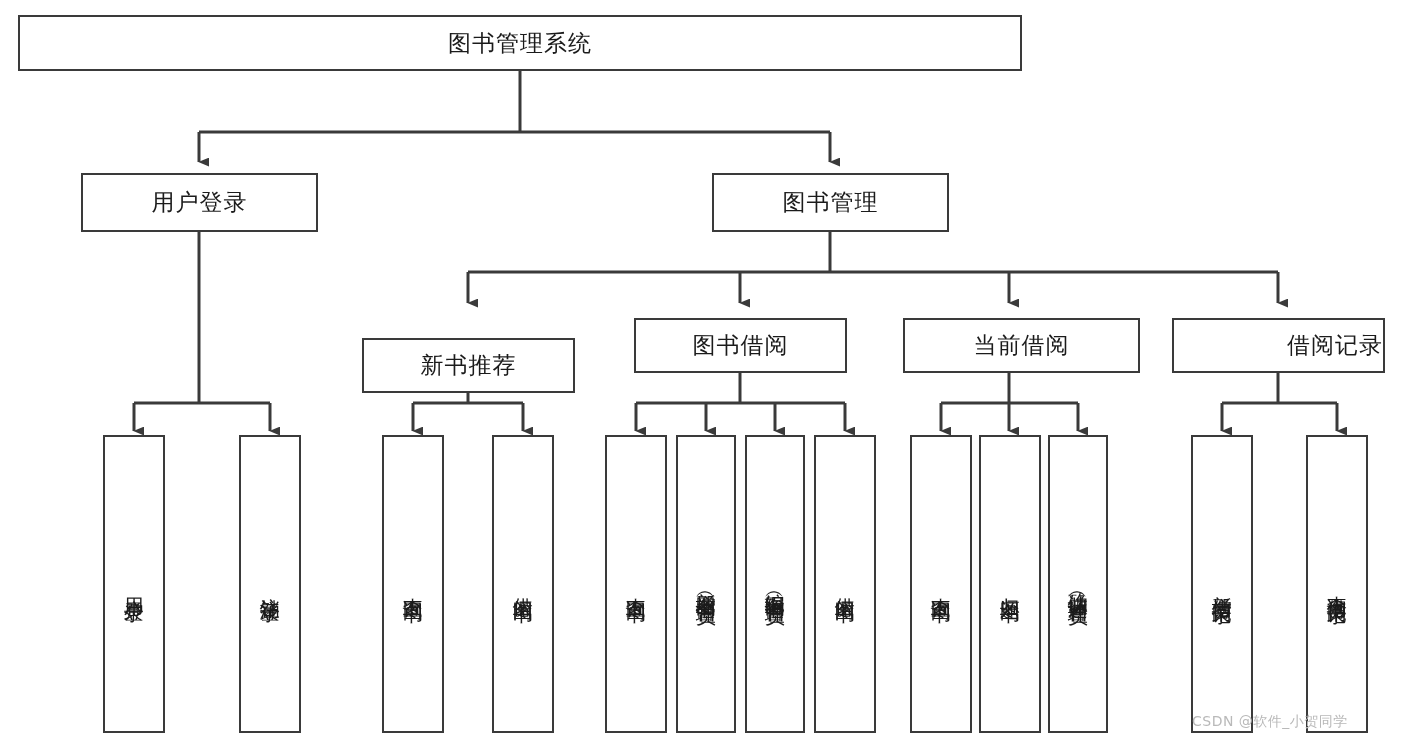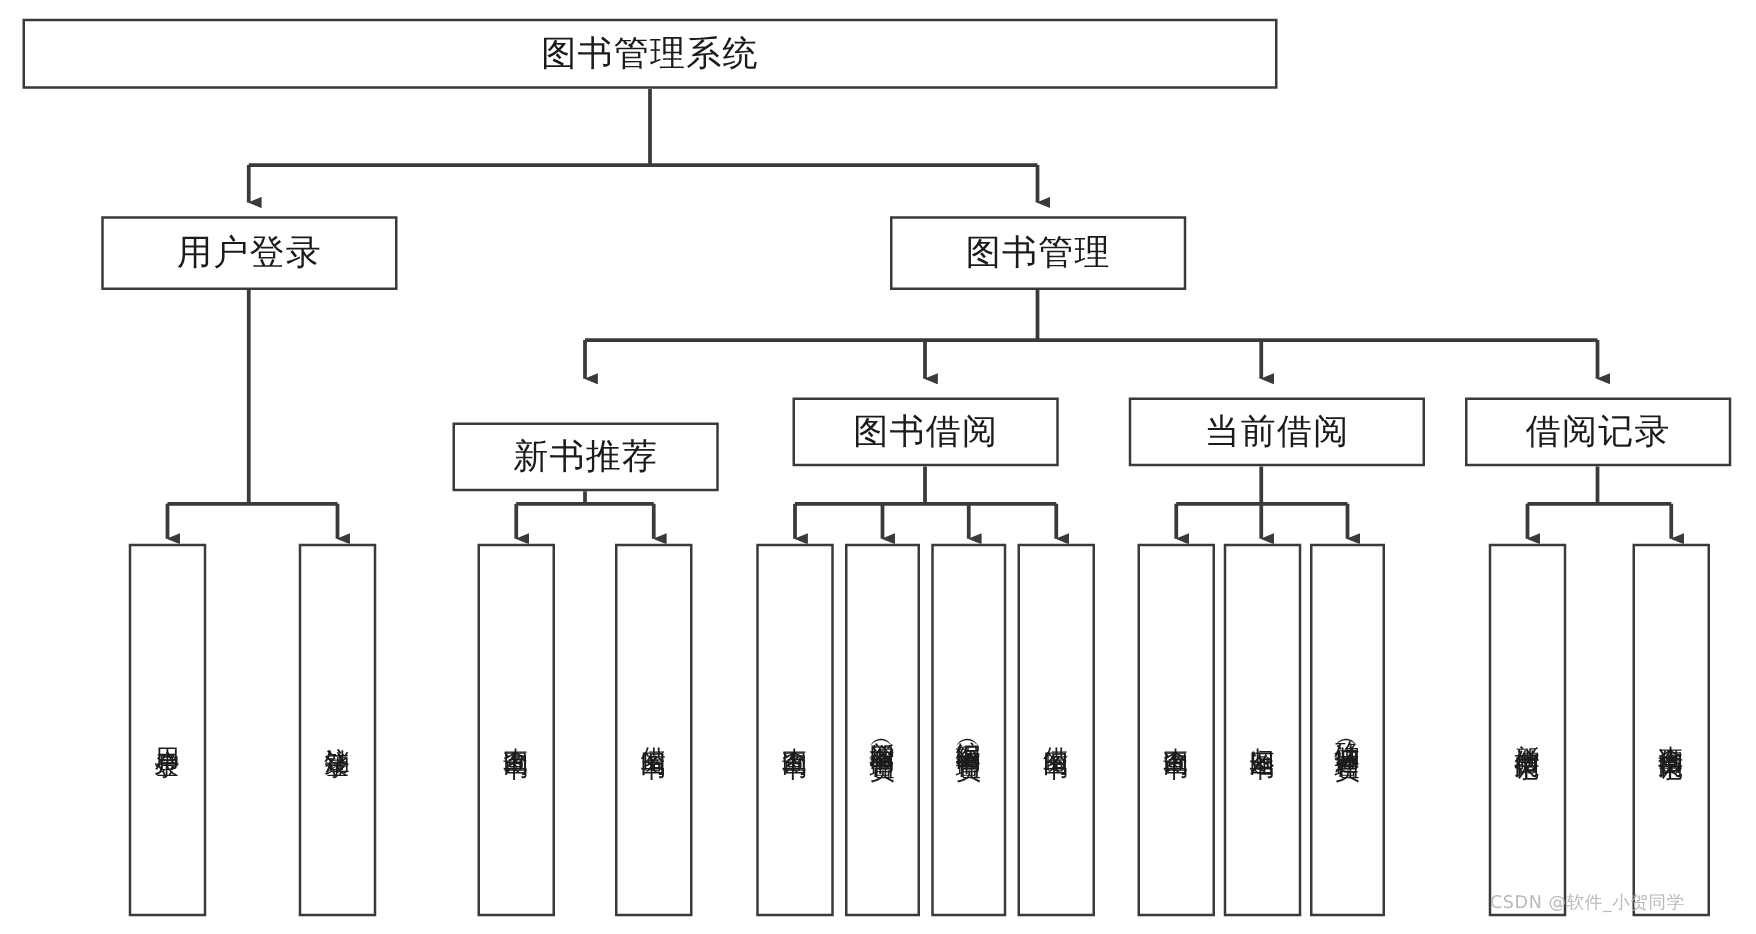--- a/index.html
+++ b/index.html
@@ -31,21 +31,21 @@
     box-sizing: border-box;
     background: #ffffff;
     border: 2.5px solid #3a3a3a;
     display: flex;
     align-items: center;
     justify-content: center;
     z-index: 2;
   }
   .node .label {
     color: #1b1b1b;
-    font-size: 28px;
+    font-size: 23px;
     line-height: 1.08;
     letter-spacing: 1px;
     white-space: nowrap;
   }
   
   .node.vertical {
     align-items: center;
     justify-content: center;
     padding-top: 4px;
   }
@@ -139,21 +139,21 @@
   </div>
 
   <div class="node" style="left:634px; top:318px; width:213px; height:55px;text-align:right;">
     <span class="label">图书借阅</span>
   </div>
 
   <div class="node" style="left:903px; top:318px; width:237px; height:55px;">
     <span class="label">当前借阅</span>
   </div>
 
-  <div class="node" style="left:1172px; top:318px; width:213px; height:55px;">
+  <div class="node" style="left:1172px; top:318px; width:213px; height:55px;justify-content:flex-end;">
     <span class="label">借阅记录</span>
   </div>
 
   <div class="node vertical" style="left:103px; top:435px; width:62px; height:298px;">
     <span class="label">用户登录</span>
   </div>
 
   <div class="node vertical" style="left:239px; top:435px; width:62px; height:298px;">
     <span class="label">注销登录</span>
   </div>

